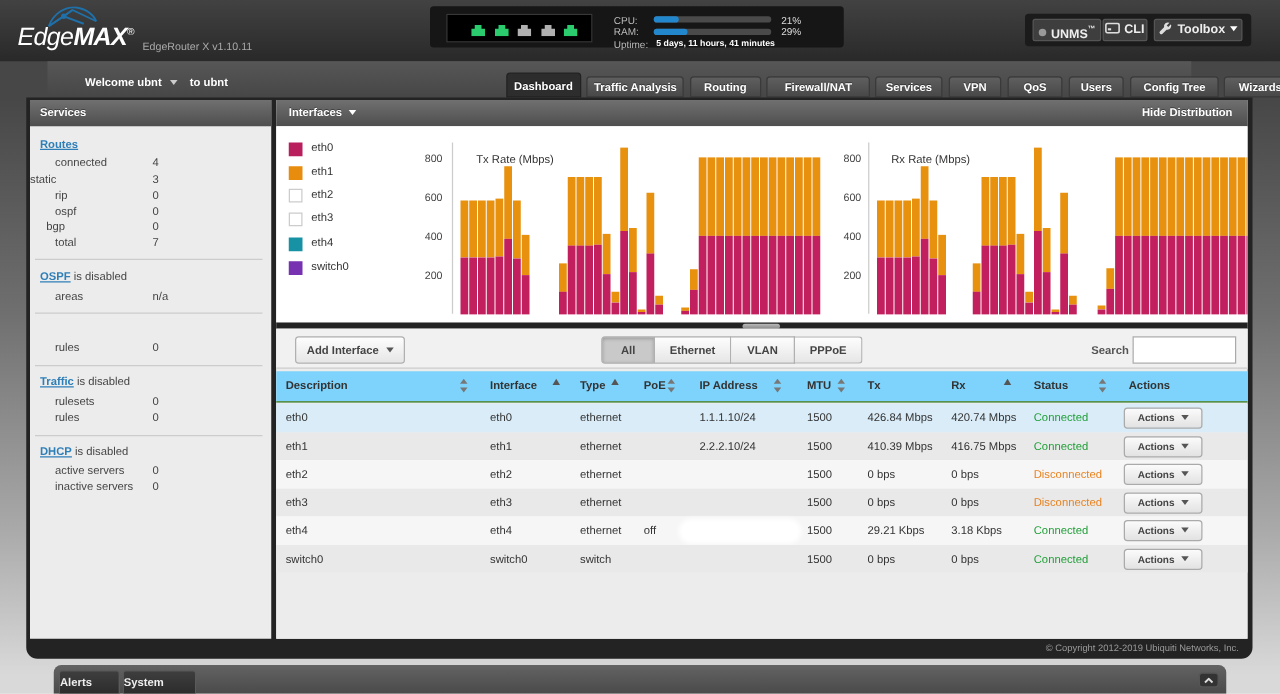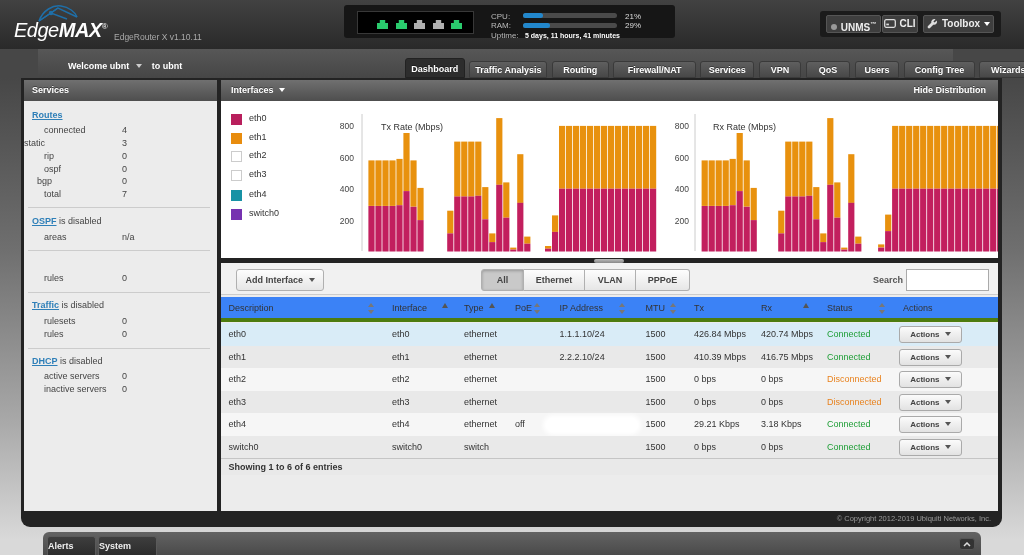--- a/index.html
+++ b/index.html
@@ -13,21 +13,21 @@
 .phead { position:absolute; left:0; top:0; width:100%; height:21px; background:linear-gradient(180deg,#707070,#4e4e4e);
          color:#fff; font-size:9px; font-weight:bold; line-height:21px; text-shadow:0 -1px 0 rgba(0,0,0,.4); }
 .spanel { position:absolute; left:3px; top:2px; width:193px; height:431px; background:#ececec; }
 .ipanel { position:absolute; left:200px; top:2px; width:777px; height:431px; background:#ececec; }
 .chart { position:absolute; left:0; top:21px; width:777px; height:157px; background:#fff; }
 .split { position:absolute; left:0; top:178px; width:777px; height:5px; background:#232323; }
 .grip { position:absolute; left:373px; top:0.5px; width:30px; height:4px; background:linear-gradient(180deg,#bbb,#888); border-radius:2px; }
 .tbl { position:absolute; left:0; top:183px; width:777px; height:248px; background:#ececec; font-size:9px; color:#333; }
 .toolbar { position:absolute; left:0; top:0; width:777px; height:32px; background:#f1f1f1; border-bottom:1px solid #ccc; }
 .btn { background:linear-gradient(180deg,#fdfdfd,#e6e6e6); border:1px solid #b0b0b0; border-radius:3px; font-size:9px; font-weight:bold; color:#444; }
-.thead { position:absolute; left:0; top:34px; width:777px; height:25px; background:#3b82f6; border-bottom:4px solid #4d7c0f; font-weight:normal; }
+.thead { position:absolute; left:0; top:34px; width:777px; height:25px; background:#7dd3fc; border-bottom:1px solid #4d7c0f; font-weight:bold; }
 .thead span { top:6px; }
 .trow { position:absolute; left:0; width:777px; height:22.55px; }
 .trow > span { top:6px; }
 .tfoot { position:absolute; left:0; top:195.3px; width:777px; height:17px; background:#e9e9e9; border-top:1px solid #c5c5c5; font-weight:bold; }
 .abtn { position:absolute; width:63px; height:17px; line-height:15px; text-align:center; background:linear-gradient(180deg,#fbfbfb,#e2e2e2);
         border:1px solid #aaa; border-radius:3px; font-size:8px; font-weight:bold; color:#444; }
 .car { display:inline-block; width:0; height:0; border-left:3.5px solid transparent; border-right:3.5px solid transparent; border-top:4px solid #555; vertical-align:1px; margin-left:3px; }
 .carw { display:inline-block; width:0; height:0; border-left:3.5px solid transparent; border-right:3.5px solid transparent; border-top:4px solid #fff; vertical-align:1px; margin-left:4px; }
 .sortd { position:absolute; top:7px; width:7px; height:12px; }
 .sortd:before { content:""; position:absolute; top:0; left:0; border-left:3.5px solid transparent; border-right:3.5px solid transparent; border-bottom:4.5px solid #777; }
@@ -412,23 +412,20 @@
 <span style="position:absolute;left:171px">switch0</span>
 <span style="position:absolute;left:243px">switch</span>
 <span style="position:absolute;left:294px"></span>
 <span style="position:absolute;left:338.6px"></span>
 <span style="position:absolute;left:424.5px">1500</span>
 <span style="position:absolute;left:473px">0 bps</span>
 <span style="position:absolute;left:540px">0 bps</span>
 <span style="position:absolute;left:606px;color:#1e9e36">Connected</span>
 <span class="abtn" style="left:678px;top:3px">Actions <span class="car"></span></span>
         </div>
-      <div class="tfoot">
-          <span style="position:absolute;left:7.6px;top:3px">Showing 1 to 6 of 6 entries</span>
-        </div>
     </div>
   </div>
   <div style="position:absolute;right:11px;bottom:4px;font-size:7.5px;color:#9a9a9a">© Copyright 2012-2019 Ubiquiti Networks, Inc.</div>
 </div>
 <div class="footer">
   <div class="ftab" style="left:4px;width:49px">Alerts</div>
   <div class="ftab" style="left:55px;width:59px">System</div>
   <div style="position:absolute;left:916px;top:6px;width:16px;height:12px;background:#333;border:1px solid #555;border-radius:3px;text-align:center">
       <svg width="8" height="5" viewBox="0 0 8 5" style="display:block;margin:3px auto 0">
         <path d="M1 4 L4 1 L7 4" stroke="#ddd" stroke-width="1.5" fill="none"></path>

